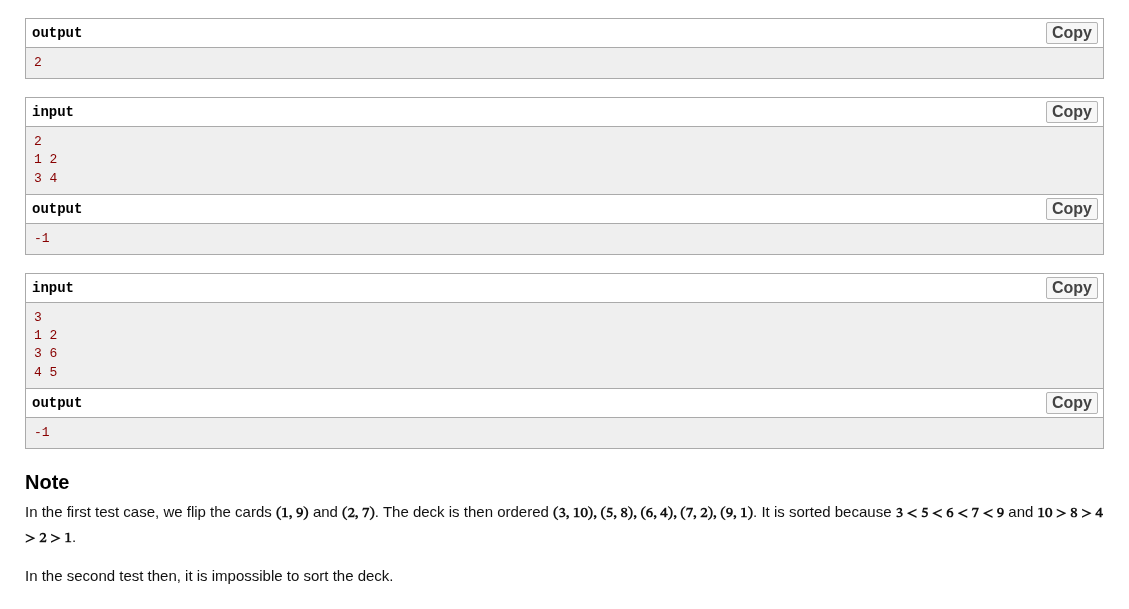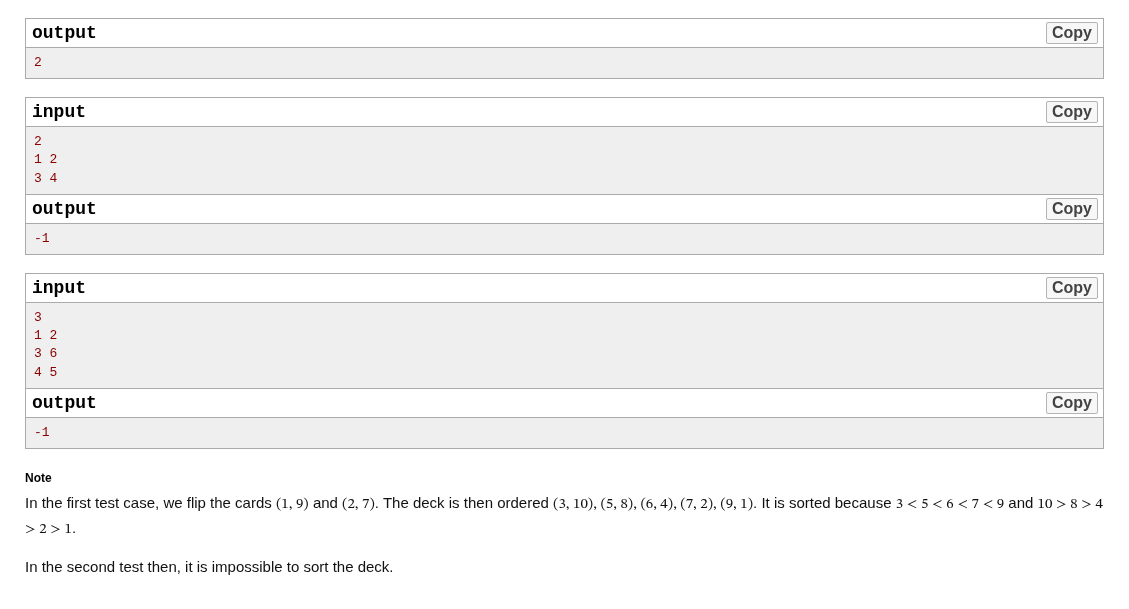--- a/index.html
+++ b/index.html
@@ -22,21 +22,21 @@
     display: flex;
     align-items: center;
     justify-content: space-between;
     padding: 3px 5px 3px 6px;
     background: #fff;
     border-bottom: 1px solid #aaa;
   }
   .bheader .title {
     font-family: "Consolas", "Menlo", "Courier New", monospace;
     font-weight: bold;
-    font-size: 18px;
+    font-size: 14px;
   }
   .copy-btn {
     font-family: Arial, sans-serif;
     font-size: 16px;
     font-weight: bold;
     color: #444;
     background: #f7f7f7;
     border: 1px solid #b4b4b4;
     border-radius: 2px;
     padding: 1px 5px;
@@ -45,35 +45,35 @@
   .bbody {
     background: #efefef;
     padding: 6px 8px;
     font-family: "Consolas", "Menlo", "Courier New", monospace;
     font-size: 13px;
     color: #880000;
     white-space: pre;
     line-height: 1.4;
   }
   .note-head {
-    font-size: 12px;
+    font-size: 20px;
     font-weight: bold;
     margin-top: 22px;
     margin-bottom: 6px;
   }
   .prose {
     font-size: 15px;
     line-height: 1.55;
     color: #111;
   }
   .prose p { margin: 0 0 14px 0; }
   .math {
     font-family: "Cambria Math", "STIX Two Math", "Times New Roman", serif;
   }
-  .mb { font-weight: normal; }
+  .mb { font-weight: bold; }
 </style>
 </head>
 <body>
 
 <div class="block">
   <div class="bheader">
     <span class="title">output</span>
     <button class="copy-btn">Copy</button>
   </div>
   <div class="bbody">2</div>

